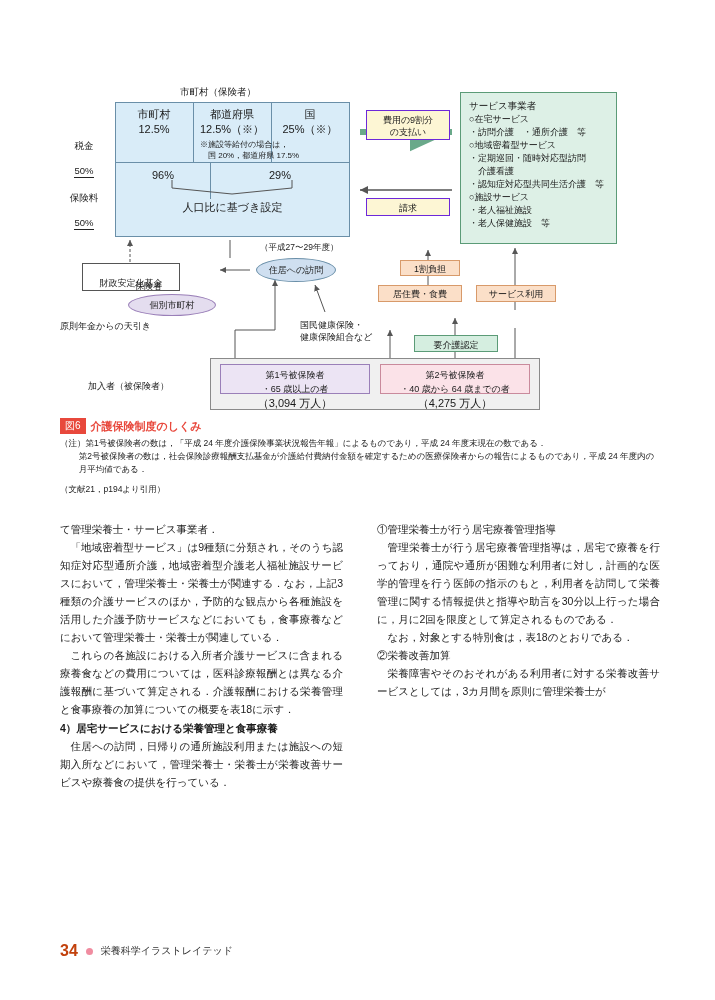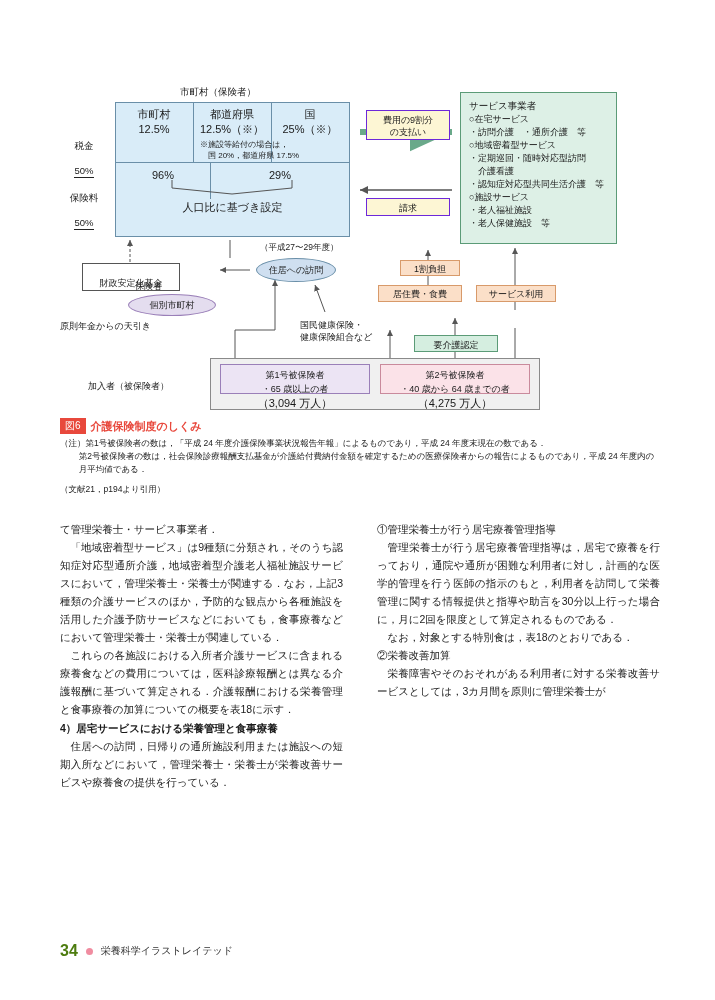--- a/index.html
+++ b/index.html
@@ -102,21 +102,21 @@
   .cols{position:absolute;left:60px;top:520px;width:600px;height:360px;}
   .col{position:absolute;top:0;width:283px;font-size:10.5px;line-height:1.72;text-align:justify;}
   .col.left{left:0;}
   .col.right{left:317px;}
   .col p{margin:0;}
   .ind1{text-indent:1em;}
   .heading{font-weight:bold;}
 
   
   .footer{position:absolute;left:60px;bottom:40px;display:flex;align-items:center;gap:8px;}
-  .pageno{font-size:16px;font-weight:bold;color:#4d7c0f;}
+  .pageno{font-size:16px;font-weight:bold;color:#c2410c;}
   .dot{width:7px;height:7px;border-radius:50%;background:#f08ca0;display:inline-block;}
   .foot-title{font-size:10px;color:#333;}
 </style>
 </head>
 <body>
 
 <div class="page">
 
   <div class="figure">
 

